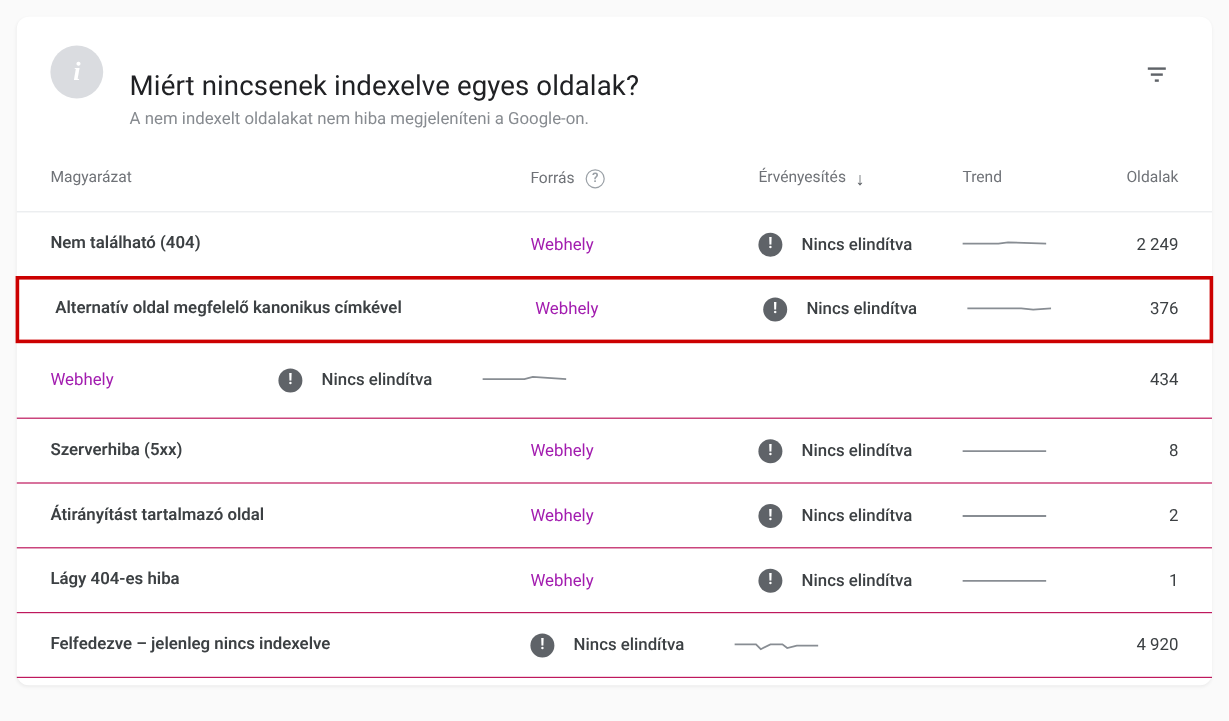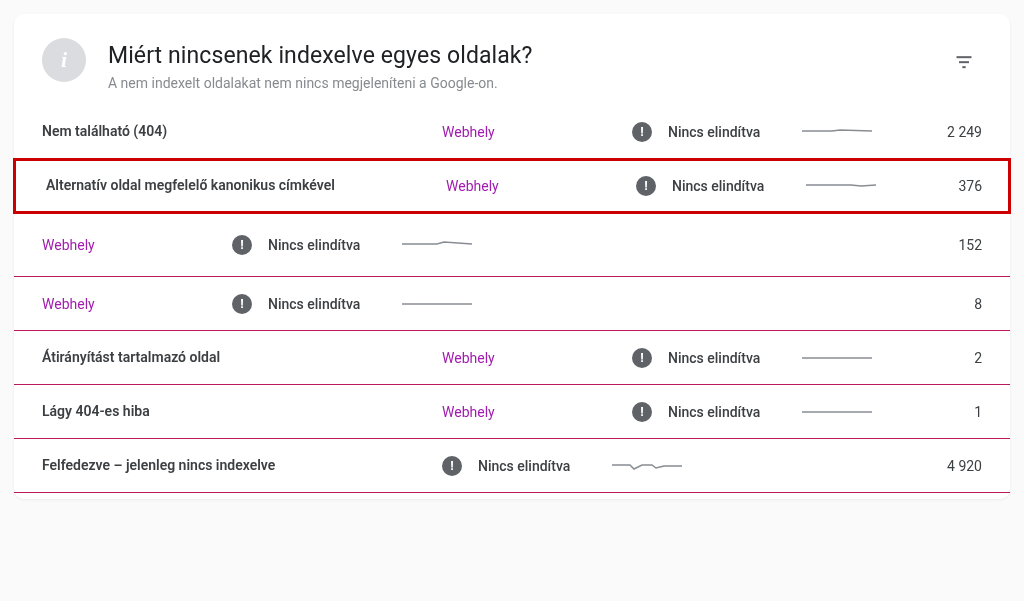--- a/index.html
+++ b/index.html
@@ -28,21 +28,21 @@
     background: #dadce0;
     display: flex; align-items: center; justify-content: center;
     color: #fff;
     font-family: Georgia, serif;
     font-style: italic;
     font-weight: bold;
     font-size: 22px;
     margin-right: 22px;
     flex-shrink: 0;
   }
-  .title-block { flex: 1; }
+  .title-block { flex: 1; margin-top: 16px; }
   .title {
     font-size: 23px;
     font-weight: 400;
     color: #202124;
     margin: 4px 0 4px 0;
     letter-spacing: .1px;
   }
   .subtitle {
     font-size: 14px;
     color: #878b90;
@@ -114,31 +114,44 @@
 </style>
 </head>
 <body>
 
 <div class="card">
 
   <div class="header">
     <div class="info-circle">i</div>
     <div class="title-block">
       <div class="title">Miért nincsenek indexelve egyes oldalak?</div>
-      <div class="subtitle">A nem indexelt oldalakat nem nincs megjeleníteni a Google-on.</div>
+      <div class="subtitle">A nem indexelt oldalakat nem hiba megjeleníteni a Google-on.</div>
     </div>
     <button class="filter-btn">
       <svg class="fiicon" viewBox="0 0 24 24">
         <rect x="3" y="5" width="18" height="2.4" fill="#5f6368"></rect>
         <rect x="6" y="11" width="12" height="2.4" fill="#5f6368"></rect>
         <rect x="10" y="17" width="4" height="2.4" fill="#5f6368"></rect>
       </svg>
     </button>
   </div>
 
+  <div class="cols">
+    <div class="col-reason">Magyarázat</div>
+    <div class="col-source">
+      <span>Forrás</span>
+      <span class="help-circ">?</span>
+    </div>
+    <div class="col-valid">
+      <span>Érvényesítés</span>
+      <span class="arrow-down">↓</span>
+    </div>
+    <div class="col-trend">Trend</div>
+    <div class="col-pages">Oldalak</div>
+  </div>
 
   <div id="rows-container">
       <div class="row">
         <div class="col-reason">Nem található (404)</div>
         <div class="col-source">Webhely</div>
         <div class="col-valid">
           <span class="excl-circ">!</span>
           <span>Nincs elindítva</span>
         </div>
         <div class="col-trend">
@@ -166,23 +179,24 @@
         <div class="col-source">Webhely</div>
         <div class="col-valid">
           <span class="excl-circ">!</span>
           <span>Nincs elindítva</span>
         </div>
         <div class="col-trend">
           <svg class="trend-line" viewBox="0 0 70 14">
             <path fill="none" stroke="#888d93" stroke-width="1.5" d="M0 6 L35 6 L42 4 L70 6"></path>
           </svg>
         </div>
-        <div class="col-pages">152</div>
-      </div>
-      <div class="row">
+        <div class="col-pages">434</div>
+      </div>
+      <div class="row">
+        <div class="col-reason">Szerverhiba (5xx)</div>
         <div class="col-source">Webhely</div>
         <div class="col-valid">
           <span class="excl-circ">!</span>
           <span>Nincs elindítva</span>
         </div>
         <div class="col-trend">
           <svg class="trend-line" viewBox="0 0 70 14">
             <path fill="none" stroke="#888d93" stroke-width="1.5" d="M0 7 L70 7"></path>
           </svg>
         </div>

